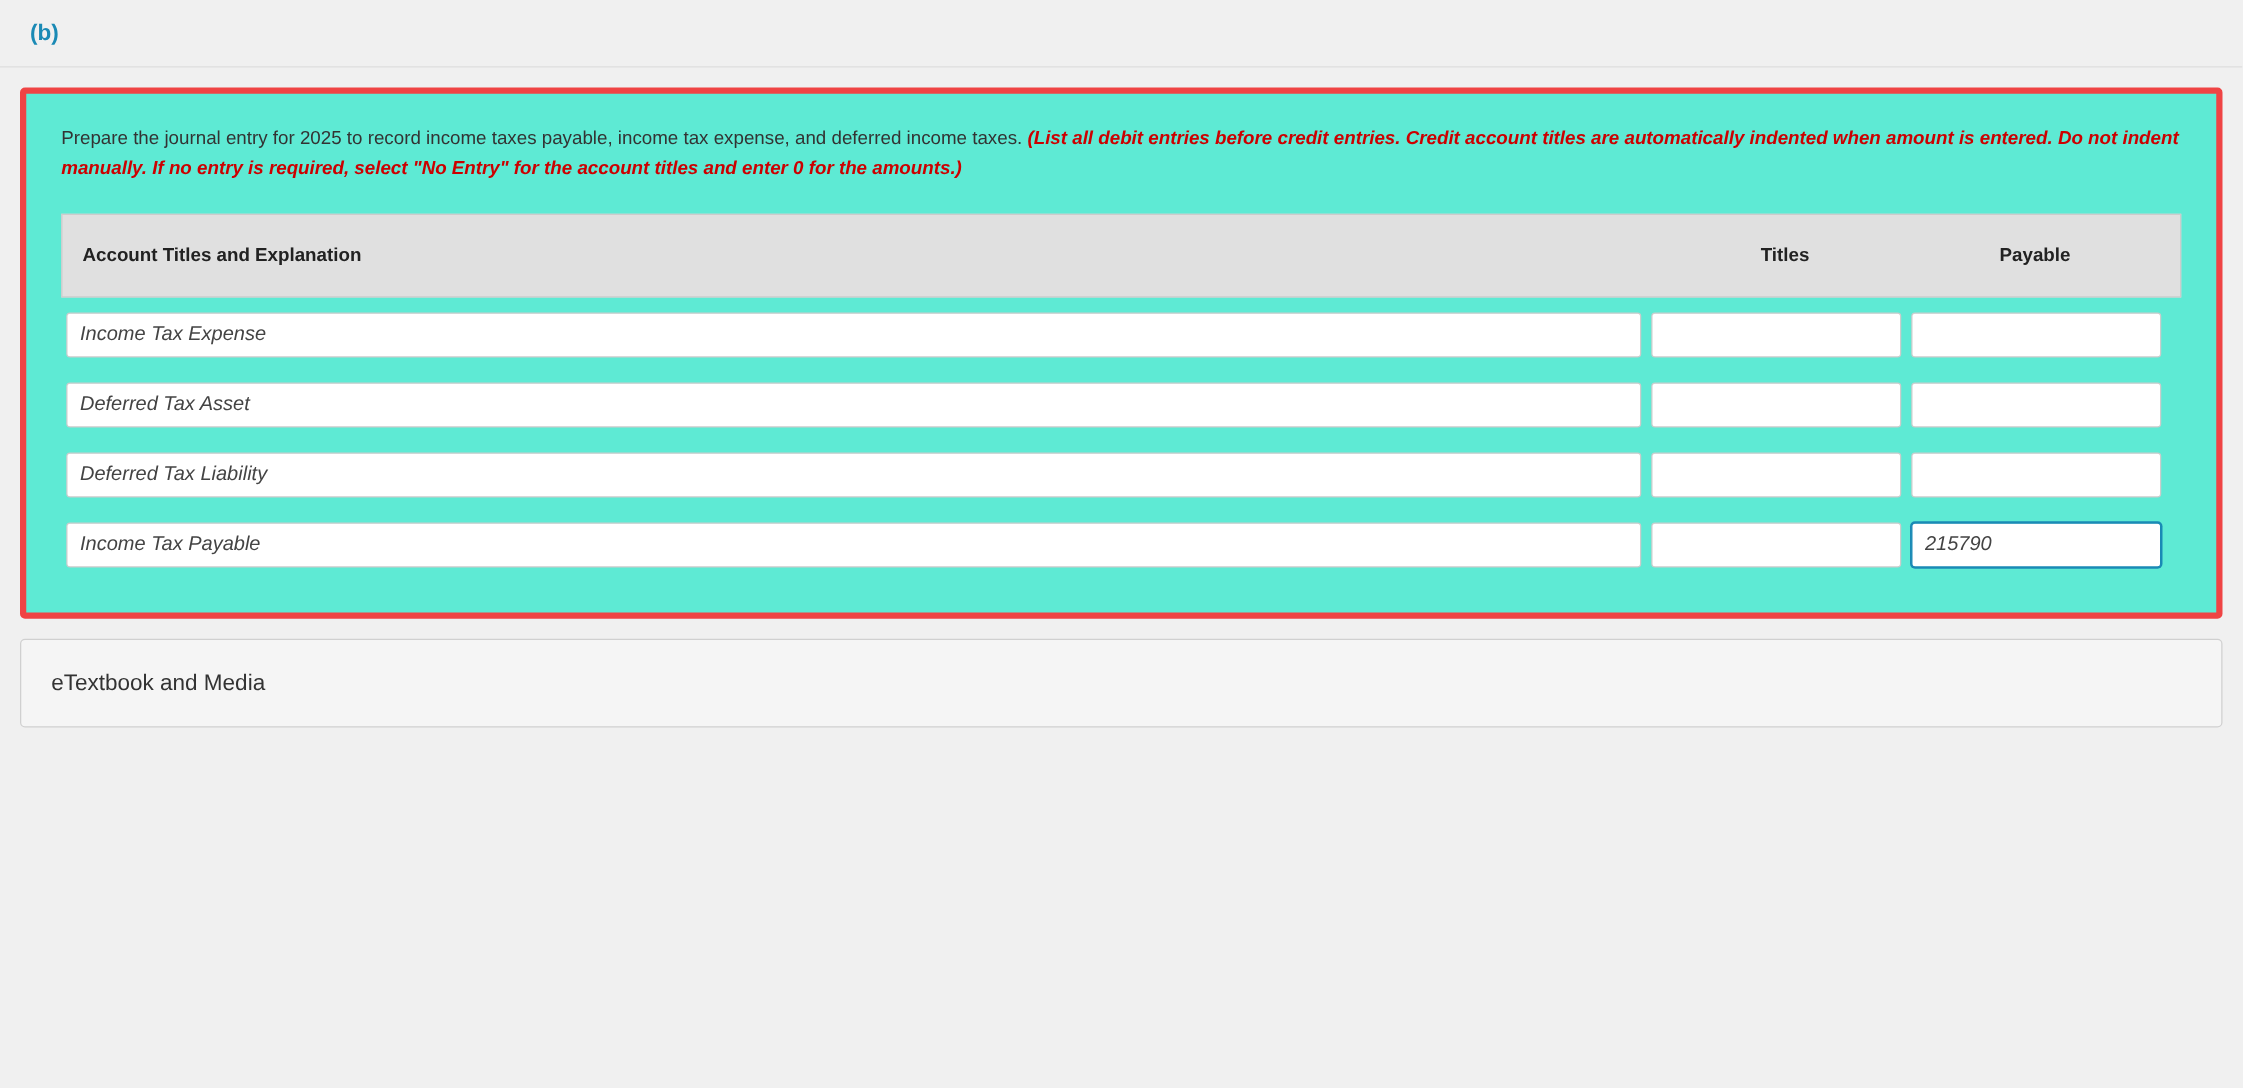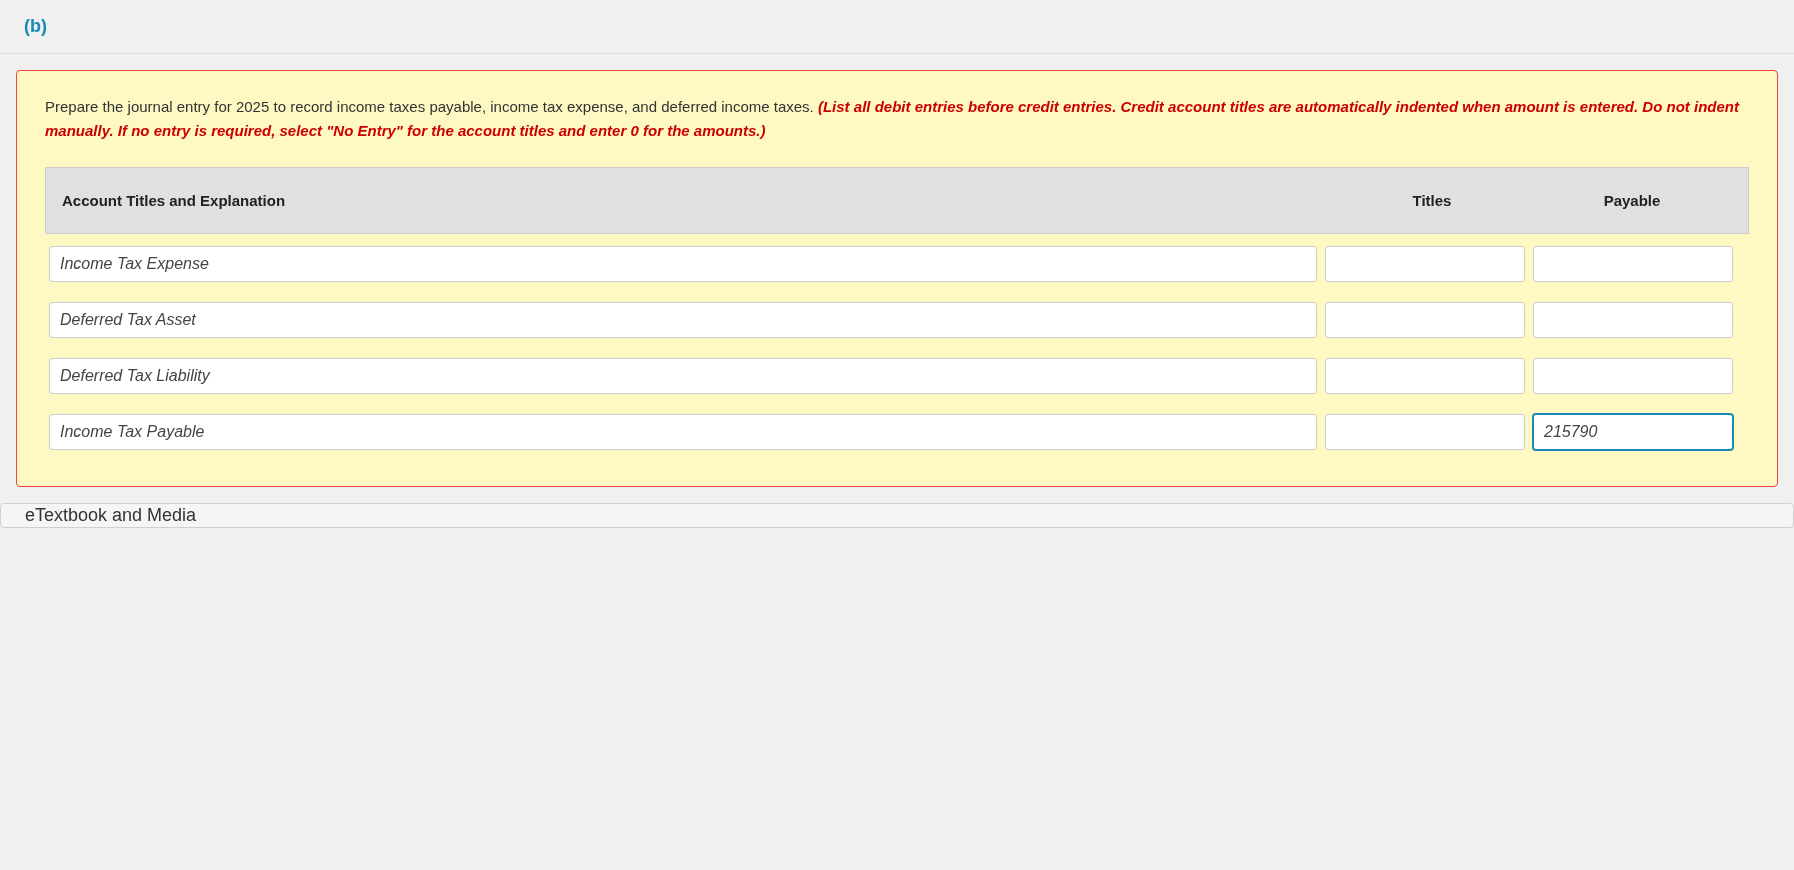--- a/index.html
+++ b/index.html
@@ -26,22 +26,22 @@
       padding: 16px 24px;
       font-size: 18px;
       color: #1a8ab5;
       font-weight: bold;
       background: #f0f0f0;
       border-bottom: 1px solid #ddd;
     }
 
     .main-card {
       margin: 16px;
-      background: #fef9c3;
-      border: 1px solid #ef4444;
+      background: #5eead4;
+      border: 5px solid #ef4444;
       border-radius: 4px;
       padding: 24px 28px;
     }
 
     .instructions {
       margin-bottom: 24px;
       line-height: 1.6;
       font-size: 15px;
     }
 
@@ -103,24 +103,25 @@
     .table-row input.active-field {
       border-color: #1a8ab5;
       box-shadow: 0 0 0 1px #1a8ab5;
     }
 
     .table-row input.amount-field {
       text-align: left;
     }
 
     .footer-bar {
+      margin: 16px;
       background: #f5f5f5;
       border: 1px solid #d0d0d0;
       border-radius: 4px;
-      padding: 1px 24px;
+      padding: 24px 24px;
       font-size: 18px;
       color: #333;
     }
   </style>
 </head>
 <body>
 
 <div class="page-wrapper">
 
   <div class="section-label">

